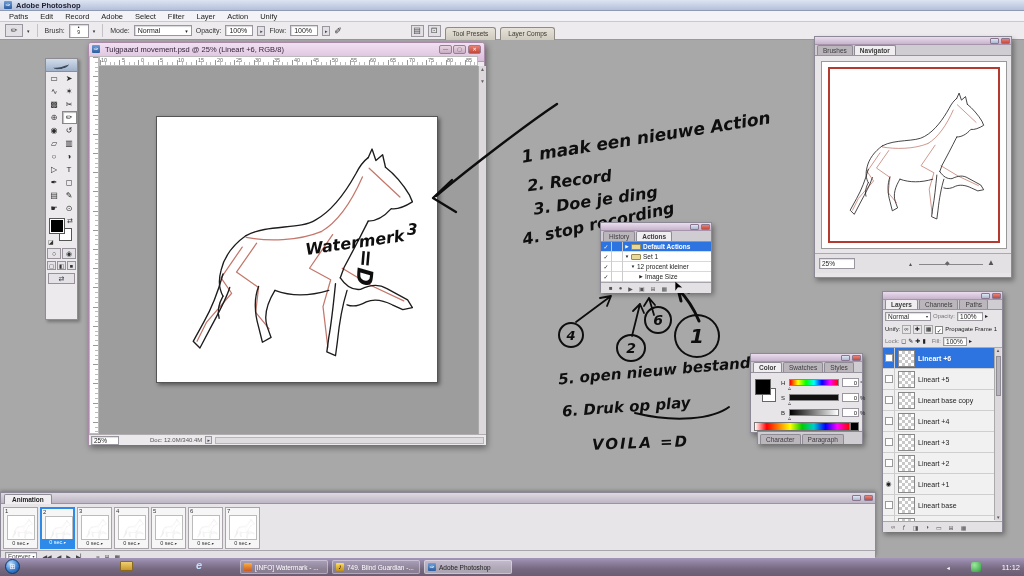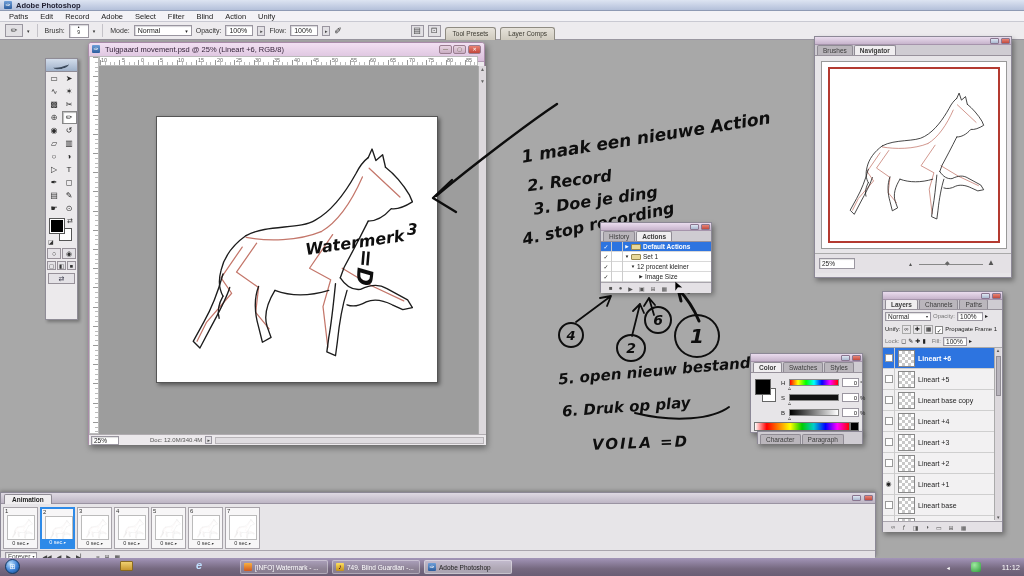--- a/index.html
+++ b/index.html
@@ -138,21 +138,21 @@
   <span class="a applogo" style="left:4px;top:1px">✑</span>
   <span class="t">Adobe Photoshop</span>
 </div>
 <div class="a" id="menubar">
   <span>Paths</span>
   <span>Edit</span>
   <span>Record</span>
   <span>Adobe</span>
   <span>Select</span>
   <span>Filter</span>
-  <span>Blind</span>
+  <span>Layer</span>
   <span>Action</span>
   <span>Unify</span>
 </div>
 <div class="a" id="optionsbar">
   <span class="obtn" style="width:18px;height:13px;font-size:8px">✏</span>
   <span class="olabel" style="font-size:5px">▾</span>
   <span class="osep"></span>
   <span class="olabel">Brush:</span>
   <span class="obox" style="flex-direction:column;width:20px;height:14px;font-size:5px;line-height:5px">
       <b>•</b>

